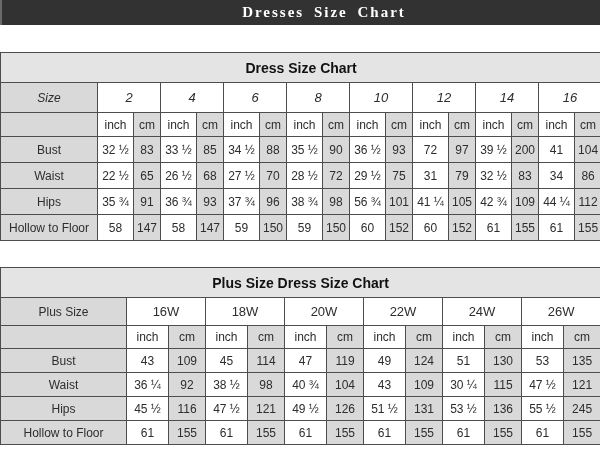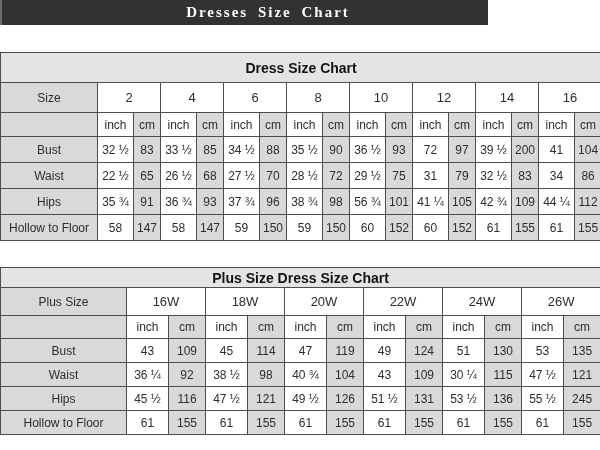--- a/index.html
+++ b/index.html
@@ -4,21 +4,21 @@
 <style>
   * { box-sizing: border-box; }
   html, body {
     margin: 0; padding: 0;
     width: 600px; height: 450px;
     background: #ffffff;
     font-family: "Liberation Sans", sans-serif;
     overflow: hidden;
   }
   .top-bar {
-    width: 488px; height: 25px;
+    width: 600px; height: 25px;
     background: #323232;
     display: flex; align-items: center; justify-content: center;
     border-left: 2px solid #6a6a6a;
     padding-left: 46px;
   }
   .top-bar .page-title {
     color: #ffffff;
     font-family: "Liberation Serif", serif;
     font-weight: bold;
     font-size: 15px;
@@ -48,26 +48,26 @@
     font-size: 14px;
     color: #111111;
   }
   td.label-cell { background: #d9d9d9 !important; }
   td.cm-cell    { background: #d9d9d9 !important; }
   td.inch-cell  { background: #ffffff; }
   td.size-cell  { background: #ffffff; font-size: 13px; }
 
   .t1 { margin-top: 27px; }
   .t1 td.title-cell { height: 30px; }
-  .t1 tr.size-row td { height: 30px; }
+  .t1 tr.size-row td { height: 30px; font-style: italic; }
   .t1 tr.unit-row td { height: 24px; }
   .t1 tr.data-row td { height: 26px; }
 
   .t2 { margin-top: 26px; }
-  .t2 td.title-cell { height: 20px; }
+  .t2 td.title-cell { height: 30px; }
   .t2 tr.size-row td { height: 28px; }
   .t2 tr.unit-row td { height: 23px; }
   .t2 tr.data-row td { height: 24px; }
 </style>
 </head>
 <body>
 
 <div class="top-bar">
   <span class="page-title">Dresses Size Chart</span>
 </div>

